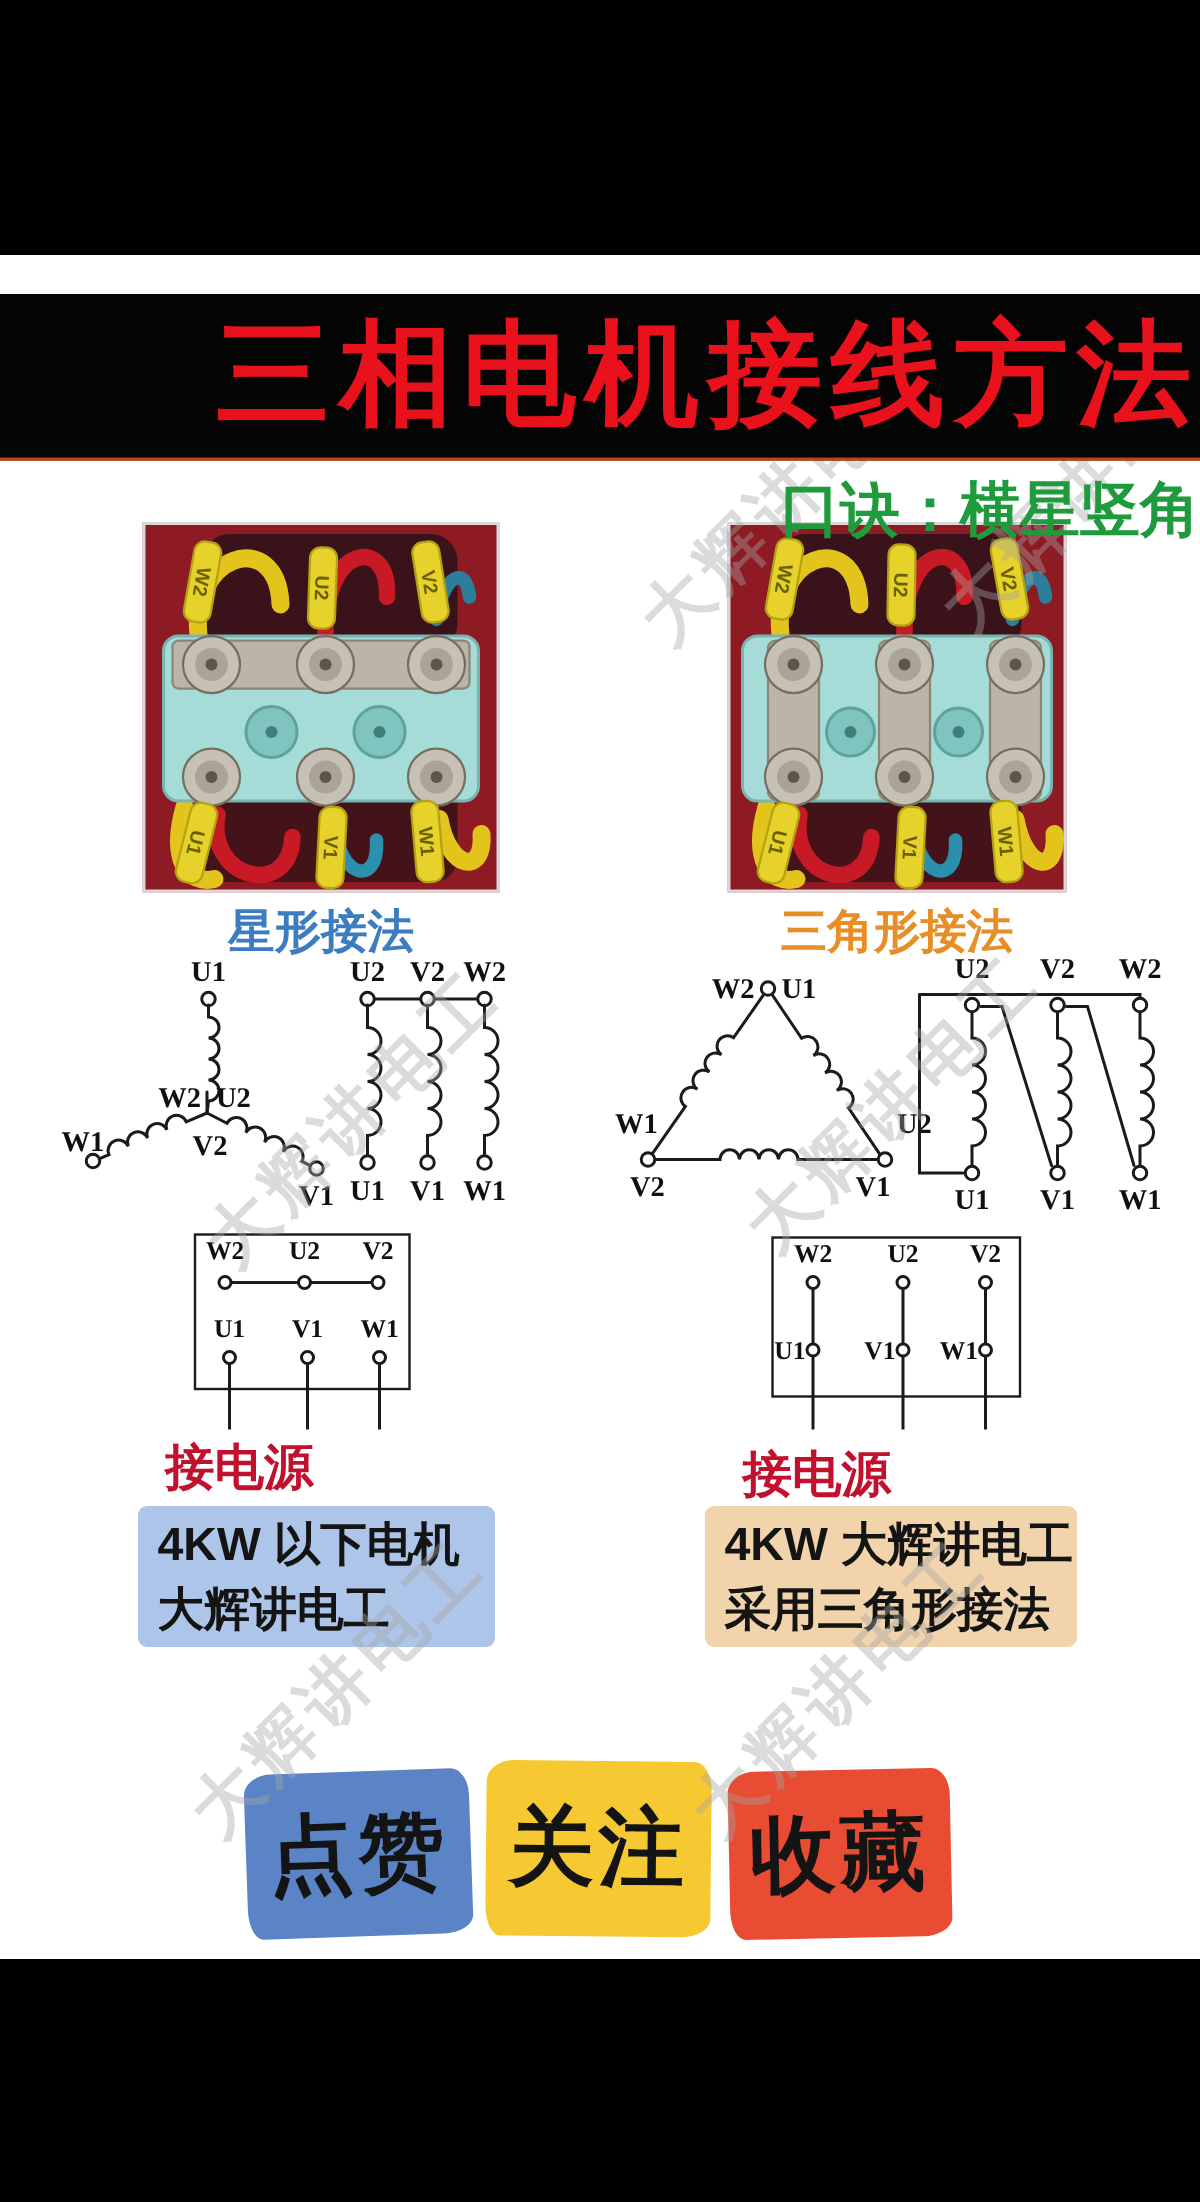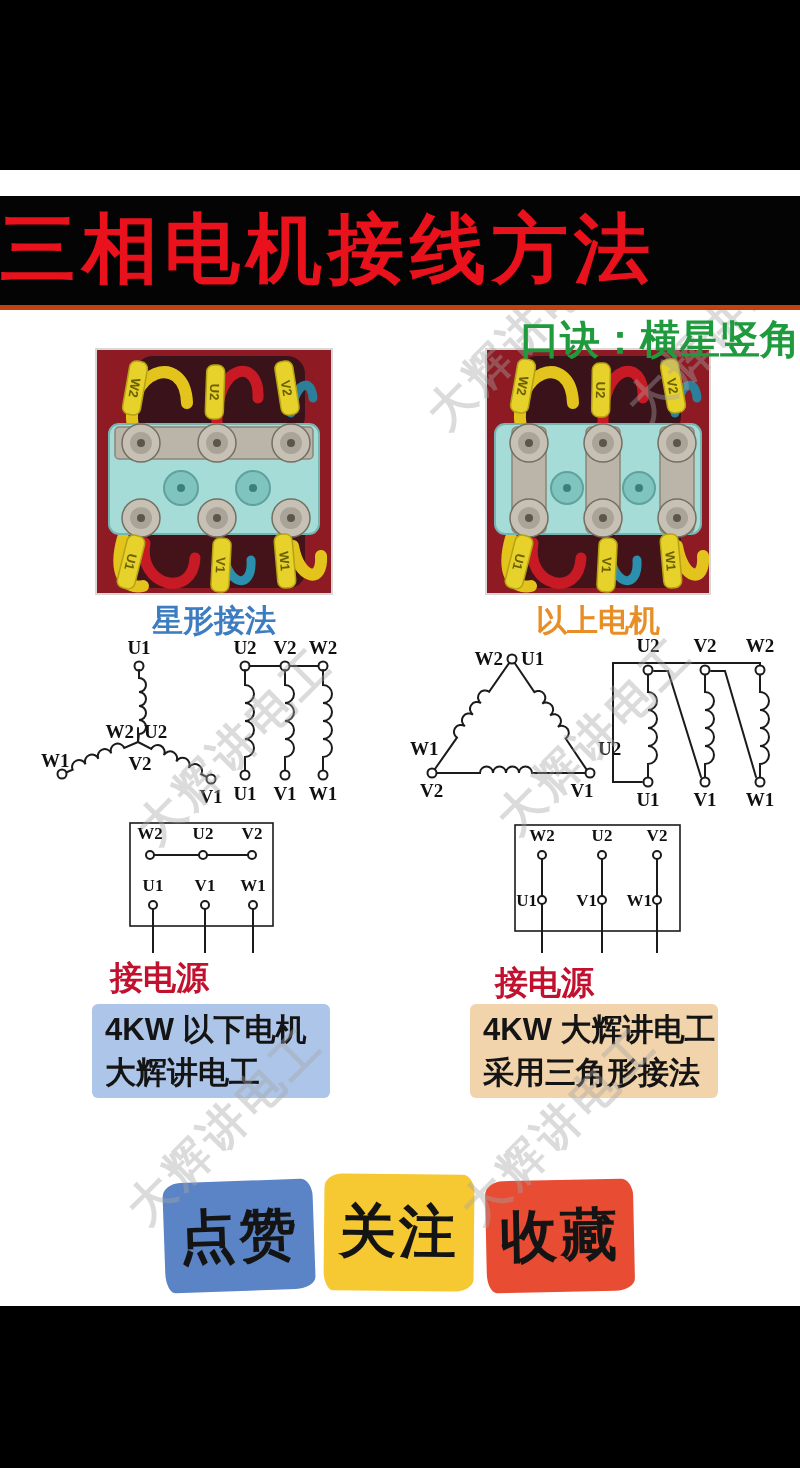--- a/index.html
+++ b/index.html
@@ -2,21 +2,21 @@
 <html><head>
 <meta charset="utf-8">
 <style>
   html,body{margin:0;padding:0;background:#ffffff;}
   .page{position:relative;width:800px;height:1468px;background:#ffffff;overflow:hidden;
         font-family:"Liberation Sans","DejaVu Sans",sans-serif;}
   .bar{position:absolute;left:0;width:800px;background:#000;z-index:5;}
   .bar-top{top:0;height:170px;}
   .bar-bottom{top:1306px;height:162px;}
   .title-bar{position:absolute;left:0;top:196px;width:800px;height:109px;background:#040404;
-             border-bottom:5px solid #c2410c;display:flex;align-items:center;justify-content:flex-start;z-index:4;}
+             border-bottom:2px solid #c2410c;display:flex;align-items:center;justify-content:flex-end;z-index:4;}
   .title{color:#e9111b;font-size:76px;font-weight:bold;letter-spacing:6px;white-space:nowrap;}
   .subtitle{position:absolute;left:0;top:312px;width:800px;text-align:right;color:#1f9b3e;
             font-size:40px;font-weight:bold;z-index:3;}
   .wm{position:absolute;color:rgba(165,165,165,0.40);font-size:46px;font-weight:bold;letter-spacing:5px;
       white-space:nowrap;transform:rotate(-45deg);z-index:2;pointer-events:none;}
   .abs{position:absolute;}
   .sec-label{position:absolute;top:600px;font-size:31px;font-weight:bold;text-align:center;z-index:1;}
   .lbl-star{left:95px;width:238px;color:#3c7cc0;}
   .lbl-delta{left:485px;width:226px;color:#e78e27;}
   .power{position:absolute;font-size:33px;font-weight:bold;color:#c2112e;text-align:left;z-index:1;}
@@ -207,21 +207,21 @@
         <text class="mkt" transform="rotate(90)" text-anchor="middle" x="0" y="5">V1</text>
       </g>
     <g transform="translate(186,213) rotate(-5)">
         <rect class="mk" x="-9" y="-27" width="18" height="54" rx="7"></rect>
         <text class="mkt" transform="rotate(90)" text-anchor="middle" x="0" y="5">W1</text>
       </g>
     <rect x="1" y="1" width="224" height="245" fill="none" stroke="#d8d8d8" stroke-width="2"></rect>
   </svg>
 
   <div class="sec-label lbl-star">星形接法</div>
-  <div class="sec-label lbl-delta">以上电机</div>
+  <div class="sec-label lbl-delta">三角形接法</div>
 
   <svg class="abs" style="left:40px;top:638px;" width="360" height="177" viewBox="0 0 360 177">
     <text class="dt" x="99" y="16" text-anchor="middle">U1</text>
     <circle class="dc" cx="99" cy="28" r="4.5"></circle>
     <path class="dl" d="M99,32 L99,40 a7,7 0 0 1 0,14 a7,7 0 0 1 0,14 a7,7 0 0 1 0,14 a7,7 0 0 1 0,14 L98,104"></path>
     <path class="dl" d="M98,90 L98,104"></path>
     <text class="dt" x="94" y="100" text-anchor="end">W2</text>
     <text class="dt" x="104" y="100" text-anchor="start">U2</text>
     <text class="dt" x="100" y="132" text-anchor="middle">V2</text>
     <g transform="rotate(157 98 104)">

